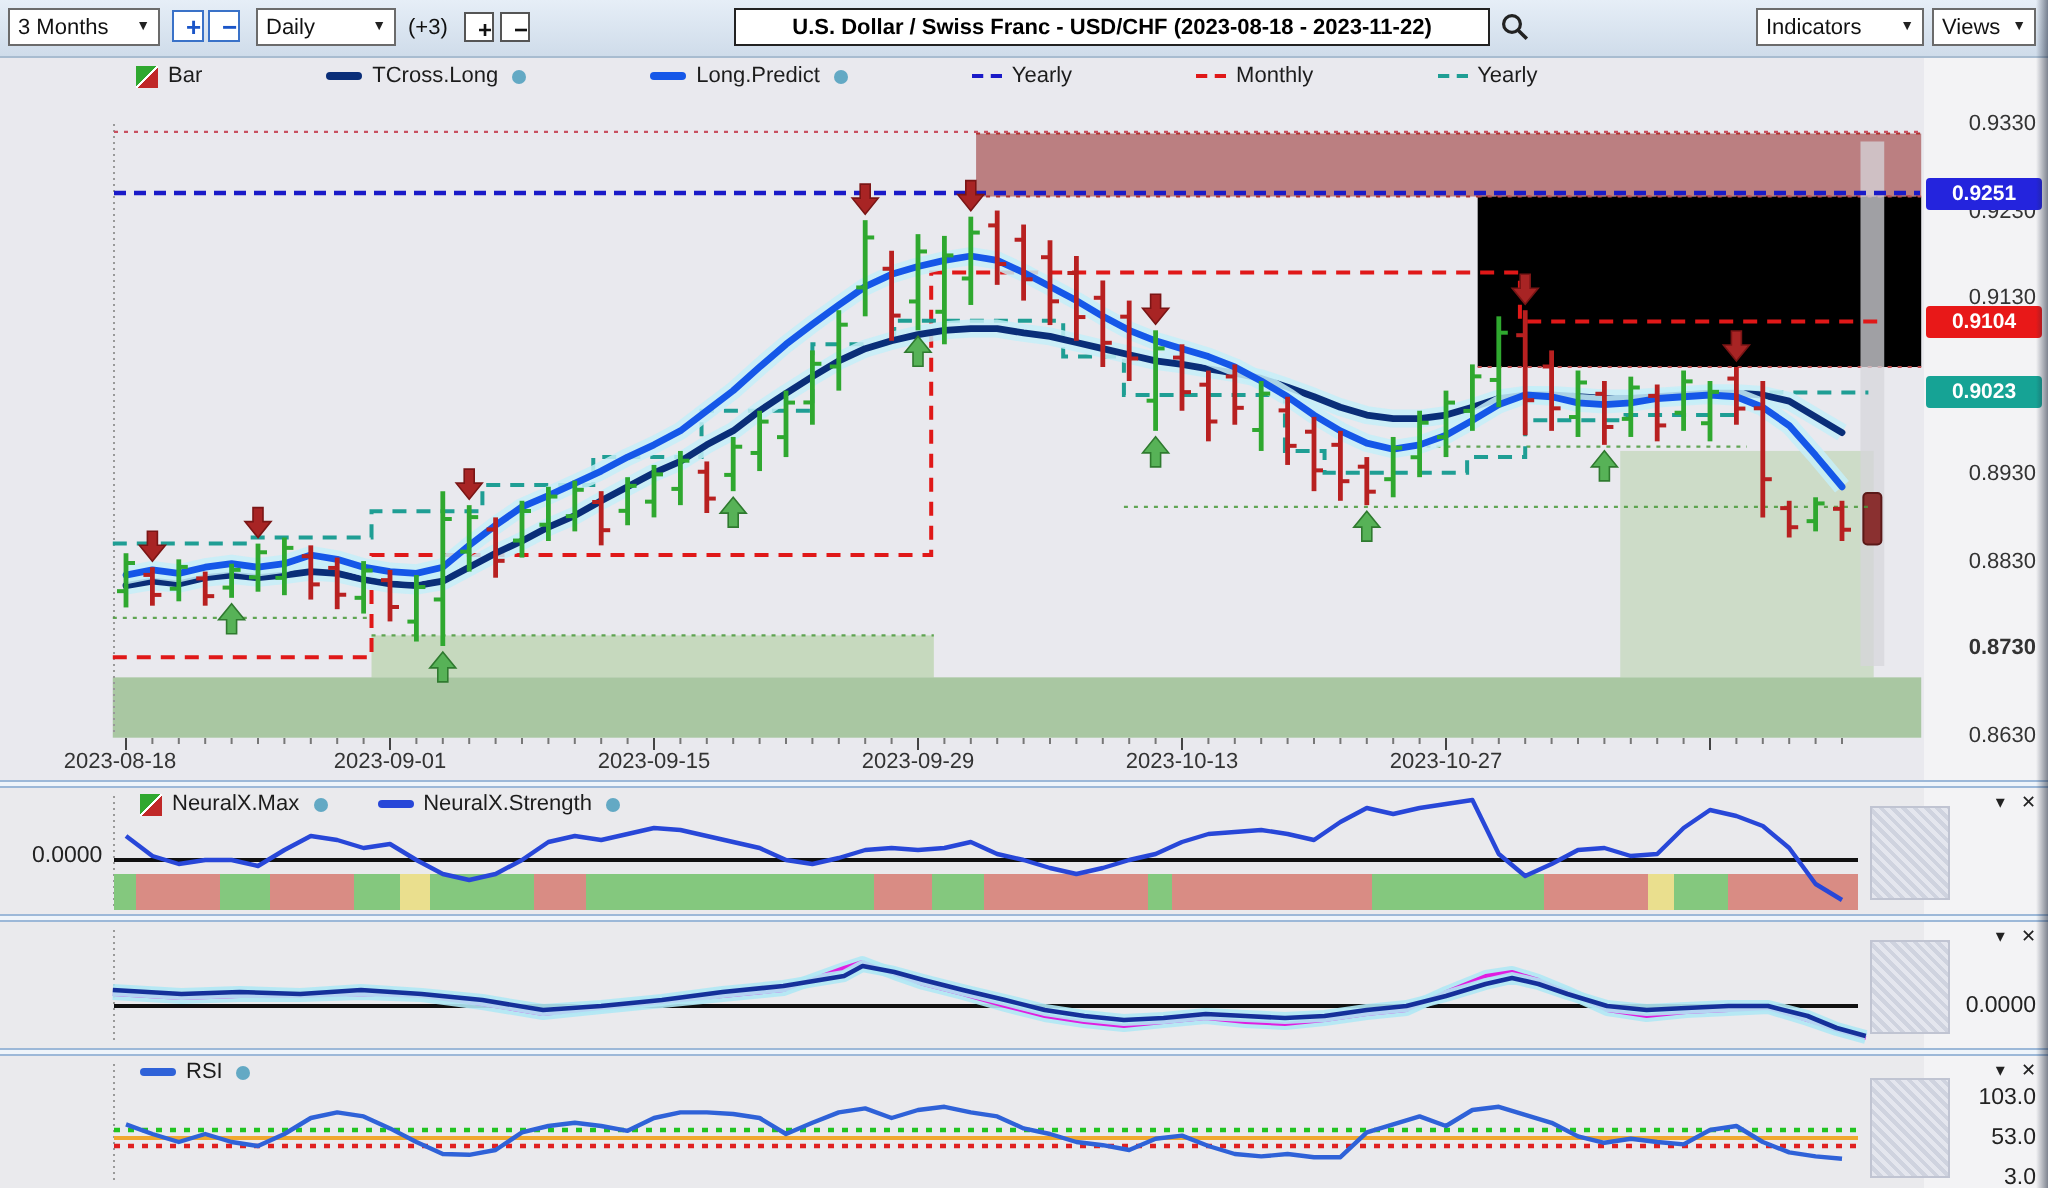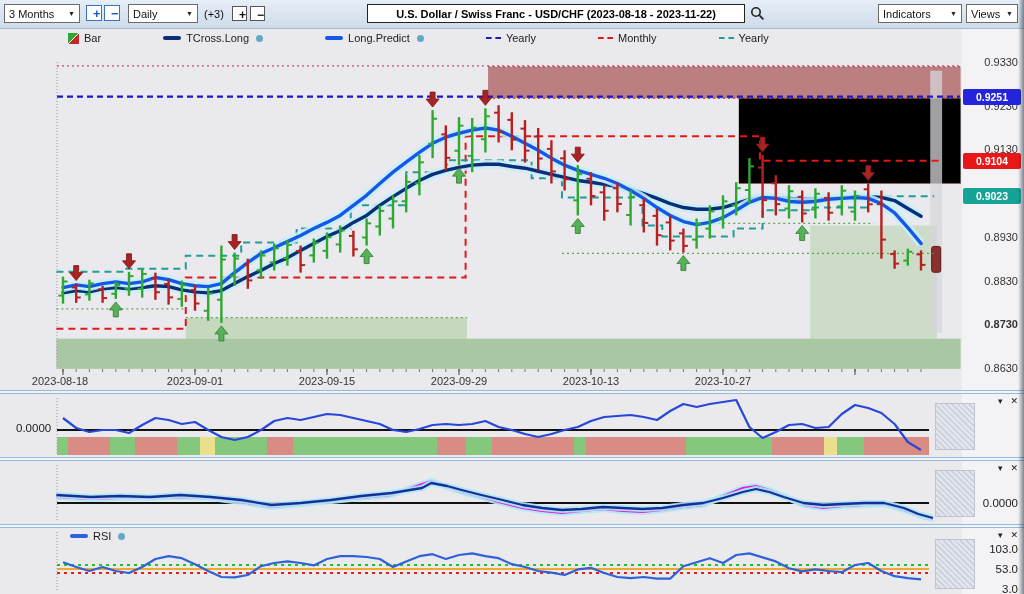--- a/index.html
+++ b/index.html
@@ -469,20 +469,32 @@
         <rect x="574" y="43" width="12" height="18" fill="#84c87e"></rect>
         <rect x="586" y="43" width="100" height="18" fill="#d98c84"></rect>
         <rect x="686" y="43" width="86" height="18" fill="#84c87e"></rect>
         <rect x="772" y="43" width="52" height="18" fill="#d98c84"></rect>
         <rect x="824" y="43" width="13" height="18" fill="#eadf8e"></rect>
         <rect x="837" y="43" width="27" height="18" fill="#84c87e"></rect>
         <rect x="864" y="43" width="65" height="18" fill="#d98c84"></rect>
         <line x1="57" y1="36" x2="929" y2="36" stroke="#111" stroke-width="2"></line>
         <polyline points="63,24 76.2,34 89.4,38 102.6,36 115.8,36 129,39 142.2,31 155.39999999999998,24 168.6,26 181.8,30 195,28 208.2,36 221.39999999999998,43 234.6,46 247.79999999999998,43 261,36 274.2,27 287.4,24 300.6,26 313.79999999999995,23 327,20 340.2,21 353.4,24 366.59999999999997,27 379.79999999999995,30 393,36 406.2,38 419.4,35 432.59999999999997,31 445.79999999999995,30 459,31 472.2,30 485.4,27 498.59999999999997,33 511.79999999999995,36 525,40 538.2,43 551.4,40 564.5999999999999,36 577.8,33 591,27 604.1999999999999,23 617.4,22 630.6,21 643.8,23 657,26 670.1999999999999,17 683.4,10 696.5999999999999,13 709.8,10 723,8 736.1999999999999,6 749.4,33 762.5999999999999,44 775.8,38 789,31 802.1999999999999,30 815.4,34 828.5999999999999,33 841.8,20 855,11 868.1999999999999,14 881.4,19 894.5999999999999,30 907.8,48 921,56" fill="none" stroke="#2847d8" stroke-width="2.2" stroke-linejoin="round"></polyline>
       </svg>
+    <div class="legend" id="legend-neural" style="left:70px;top:2px;">
+        <span class="litem">
+          <span class="sw-bar"></span>
+          <span>NeuralX.Max</span>
+          <span class="ldot"></span>
+        </span>
+        <span class="litem">
+          <span class="sw-line" style="background: rgb(40, 71, 216);"></span>
+          <span>NeuralX.Strength</span>
+          <span class="ldot"></span>
+        </span>
+      </div>
     <div class="panlab" style="left:16px;top:28px;">0.0000</div>
     <div class="pcorner">
       <span>▾</span>
       <span>✕</span>
     </div>
     <div class="thumb" style="top:9px;height:45px;"></div>
   </div>
 
   <div class="sep" style="top:457px;"></div>
 

